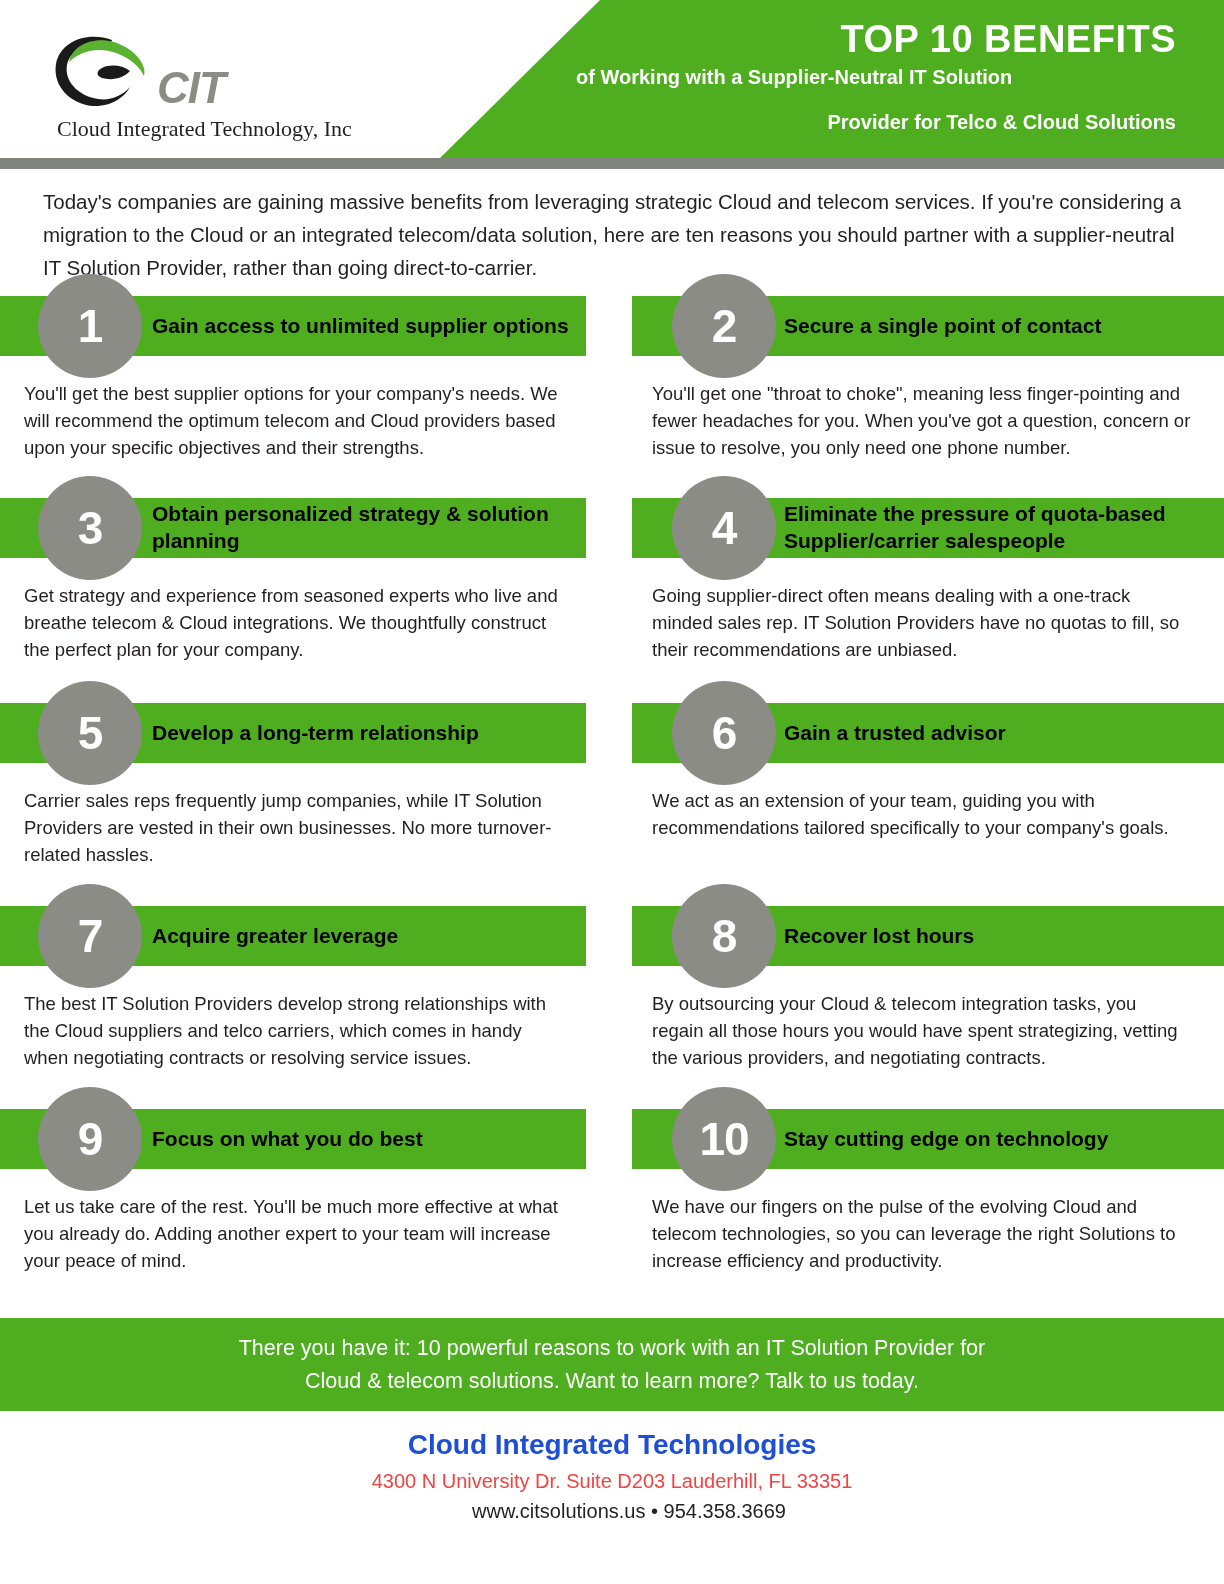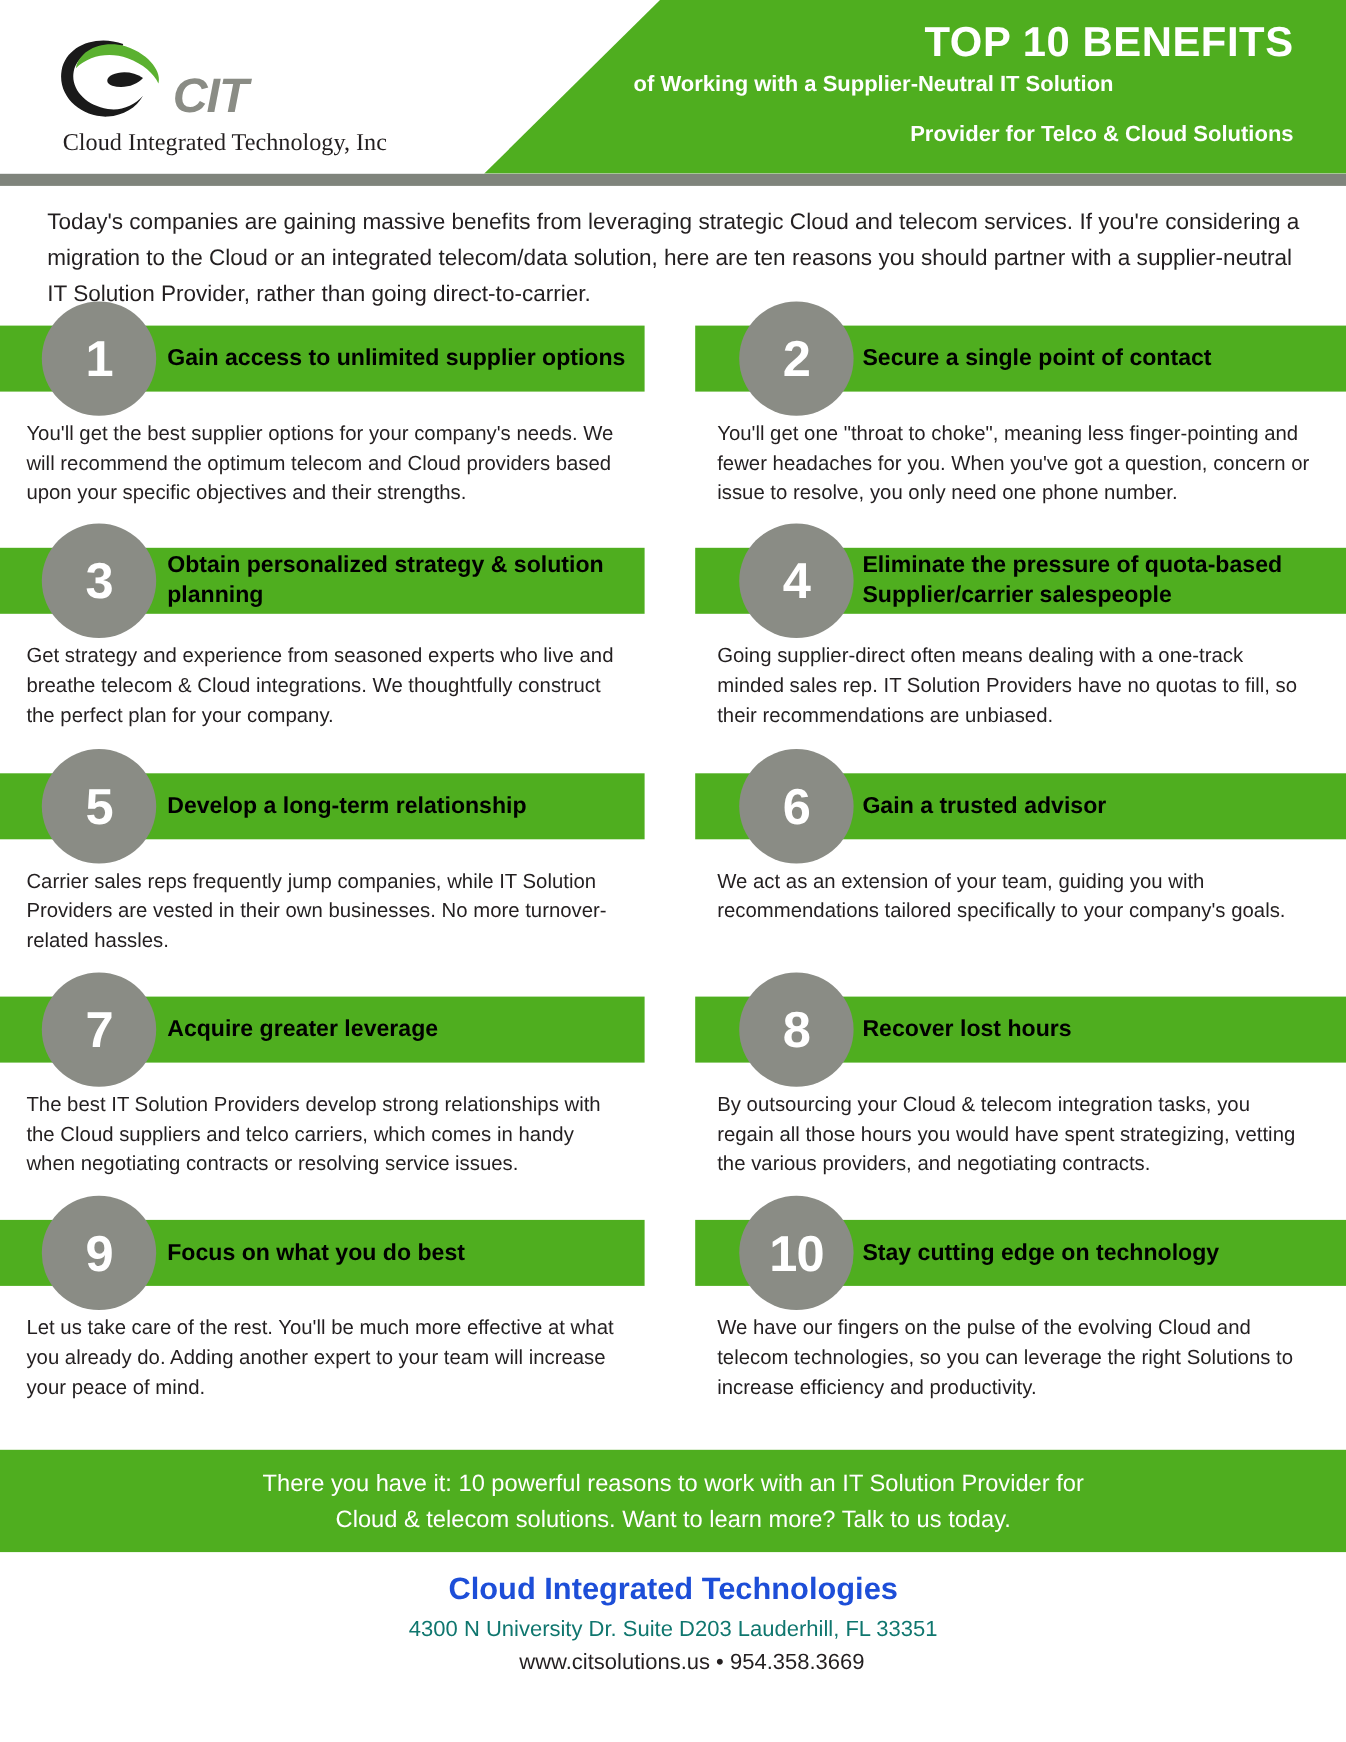--- a/index.html
+++ b/index.html
@@ -197,21 +197,21 @@
     text-align:center;
   }
   .footer-name {
     font-size:28px;
     font-weight:bold;
     color:#1d4ed8;
     line-height:1.45;
   }
   .footer-addr {
     font-size:20px;
-    color:#0f766e;
+    color:#ef4444;
     line-height:1.5;
     text-align:center;
   }
   .footer-contact {
     font-size:20px;
     color:#231f20;
     line-height:1.5;
     padding-left:34px;
   }
 </style>

